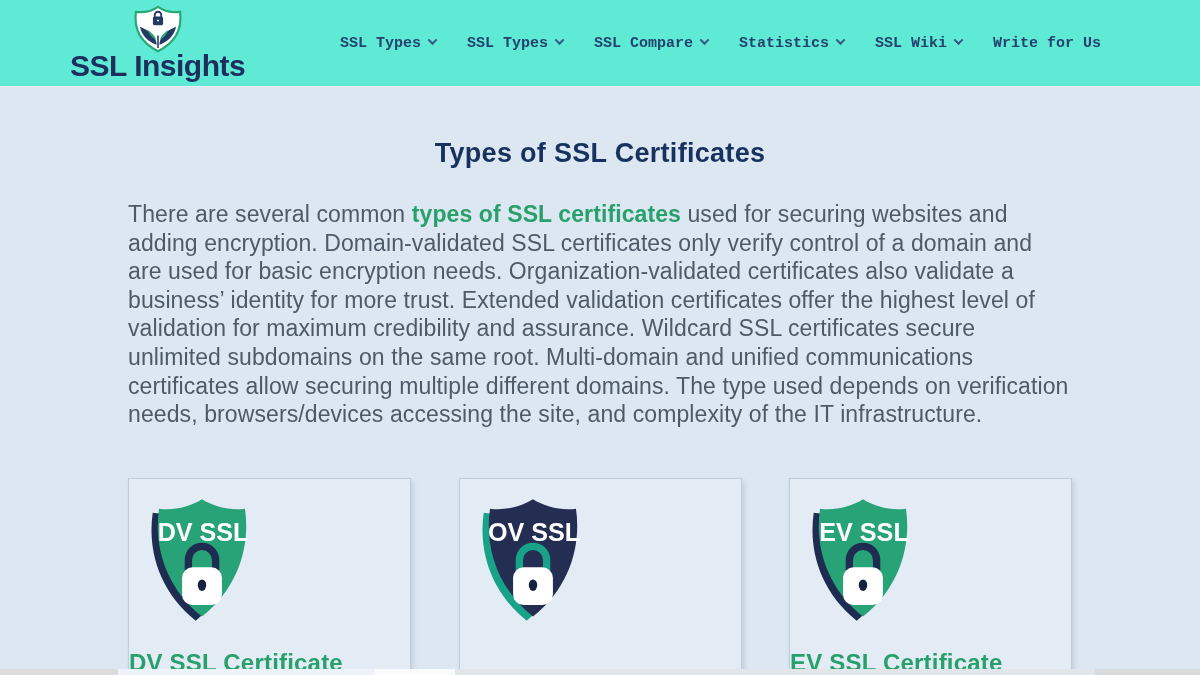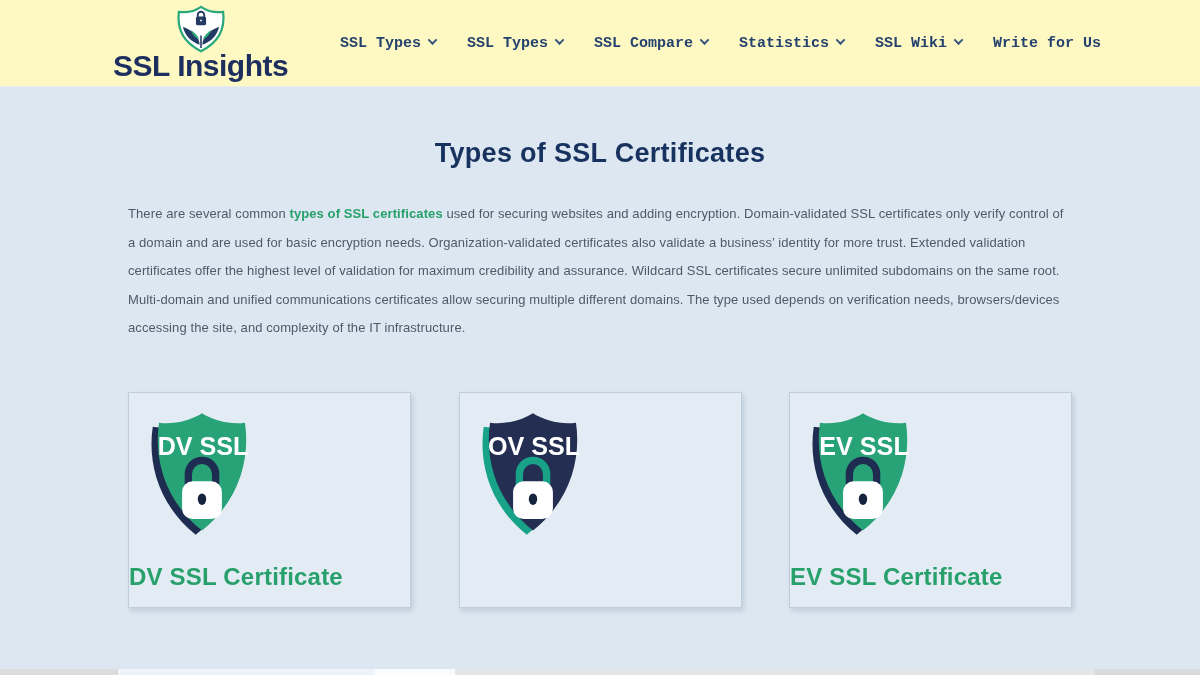--- a/index.html
+++ b/index.html
@@ -1,44 +1,44 @@
 <!DOCTYPE html>
 <html style="--c-pageBg: #dce7f1; --c-navy: #17325e; --c-logoNavy: #1d2f5e; --c-navText: #25426e; --c-green: #28a06b; --c-bodyText: #4e5a68; --c-cardBg: #e3ecf4; --c-cardBorder: #bfccd9; --c-shieldGreen: #28a377; --c-shieldNavy: #232e52; --c-tealShackle: #18a287; --c-keyhole: #16233f; --c-logoGreen: #2aa87a;"><head>
 <meta charset="utf-8">
 <style>
   * { margin:0; padding:0; box-sizing:border-box; }
   html,body { width:1200px; height:675px; overflow:hidden; }
   body { font-family:"Liberation Sans", sans-serif; background:var(--c-pageBg,#dce7f1); position:relative; }
 
   
   .header {
-    height:87px; background:#fef9c3; border-bottom:1px solid #ececec;
+    height:87px; background:#5eead4; border-bottom:1px solid #ececec;
     display:flex; align-items:center; justify-content:space-between;
-    padding:0 99px 0 113px; position:relative; z-index:2;
+    padding:0 99px 0 70px; position:relative; z-index:2;
   }
   .logo { display:flex; flex-direction:column; align-items:center; cursor:pointer; }
   .logo-shield { width:58px; height:48px; margin-bottom:-2px; }
   .logo-text { font-size:30px; font-weight:bold; color:var(--c-logoNavy,#1d2f5e); letter-spacing:-0.5px; line-height:1; }
 
   .nav { display:flex; align-items:center; gap:31px; }
   .nav-item { display:flex; align-items:center; cursor:pointer; }
   .nav-label { font-size:15px; font-weight:bold; color:var(--c-navText,#25426e); white-space:nowrap;font-family:Liberation Mono, monospace; }
   .chev {
     width:7px; height:7px; border-right:2px solid #3a577f; border-bottom:2px solid #3a577f;
     transform:rotate(45deg) translate(-1px,-1px); margin-left:8px; margin-top:-3px; display:inline-block;
   }
 
   
   .main { height:416px; padding-top:51px; }
   .page-title {
     text-align:center; font-size:27px; font-weight:bold;
     color:var(--c-navy,#17325e); letter-spacing:0.3px;
   }
   .intro {
-    width:944px; margin:31px auto 0; font-size:13px; line-height:28.6px;
+    width:944px; margin:31px auto 0; font-size:23px; line-height:28.6px;
     color:var(--c-bodyText,#4e5a68); letter-spacing:0.1px;
   }
   .intro a {
     color:var(--c-green,#28a06b); font-weight:bold; text-decoration:none; cursor:pointer;
   }
 
   .cards { width:944px; margin:49px auto 0; display:flex; justify-content:space-between; }
   .card {
     width:283px; height:216px; background:var(--c-cardBg,#e3ecf4);
     border:1px solid var(--c-cardBorder,#bfccd9);

